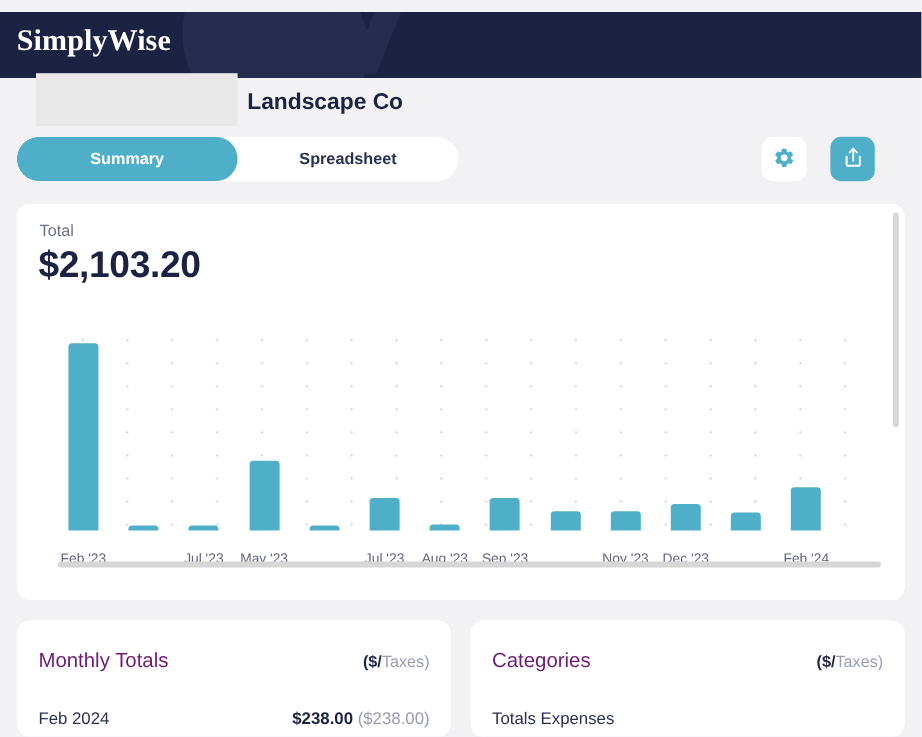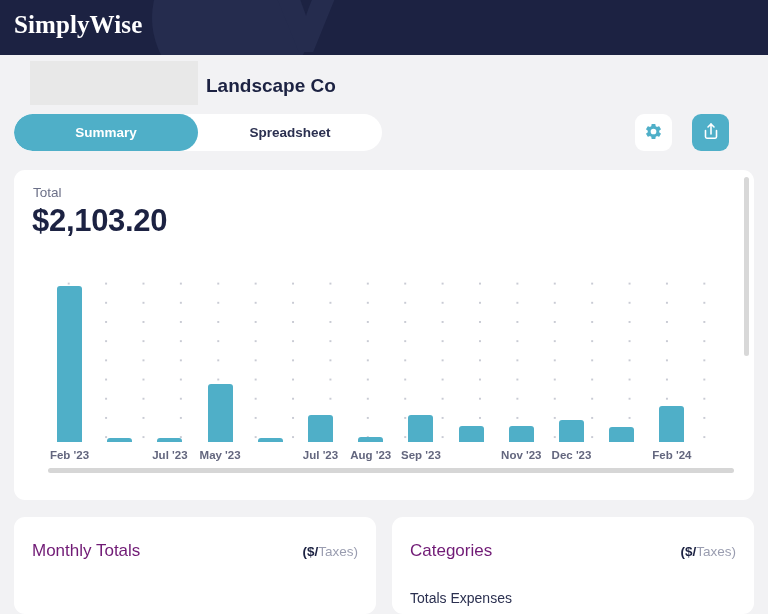--- a/index.html
+++ b/index.html
@@ -8,21 +8,21 @@
     width: 768px; height: 614px;
     overflow: hidden;
     background: #f2f2f4;
     font-family: "Liberation Sans", sans-serif;
   }
 
   #app { position: relative; width: 768px; height: 614px; }
 
   
   .topbar {
-    position: absolute; left: 0; top: 0;
+    position: absolute; left: 0; top: 10px;
     width: 768px; height: 55px;
     background: #1c2242;
     overflow: hidden;
   }
   .topbar-deco-circle {
     position: absolute;
     left: 152px; top: -62px;
     width: 160px; height: 160px;
     border-radius: 50%;
     background: #252c4e;
@@ -133,22 +133,22 @@
     position: absolute; bottom: 0;
     width: 25px;
     background: #4fafc8;
     border-radius: 3px 3px 0 0;
   }
   .xlabels {
     position: absolute; left: 28px; top: 274px;
     width: 690px; height: 18px;
   }
   .xlabel {
-    position: absolute; top: 5px;
-    font-size: 11.5px; font-weight: bold; color: #63667e;
+    position: absolute; top: 16px;
+    font-size: 11.5px; font-weight: normal; color: #63667e;
     transform: translateX(-50%);
     white-space: nowrap;
   }
 
   
   .vscroll-track {
     position: absolute; right: 2px; top: 3px;
     width: 7px; height: 324px;
   }
   .vscroll-thumb {
@@ -269,20 +269,24 @@
       <div class="vscroll-thumb"></div>
     </div>
     <div class="hscroll-thumb"></div>
   </div>
 
   <div class="bottom-card card-left">
     <div class="card-head">
       <span class="card-title">Monthly Totals</span>
       <span class="card-unit"><span>($/</span><span class="muted">Taxes)</span></span>
     </div>
+    <div class="card-row">
+      <span class="row-label">Feb 2024</span>
+      <span class="row-values"><span class="row-primary">$238.00</span> <span class="row-secondary">($238.00)</span></span>
+    </div>
   </div>
 
   <div class="bottom-card card-right">
     <div class="card-head">
       <span class="card-title">Categories</span>
       <span class="card-unit"><span>($/</span><span class="muted">Taxes)</span></span>
     </div>
     <div class="card-row">
       <span class="row-label">Totals Expenses</span>
     </div>

